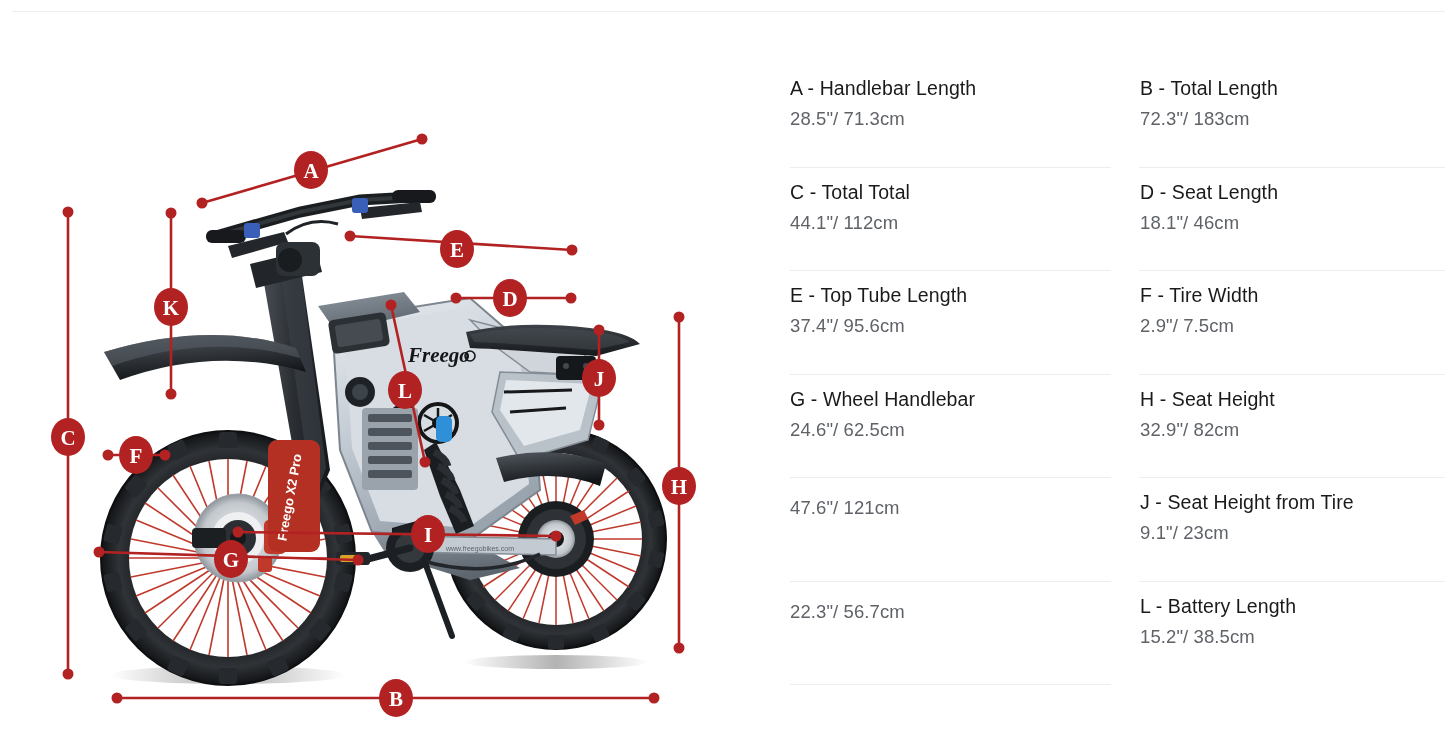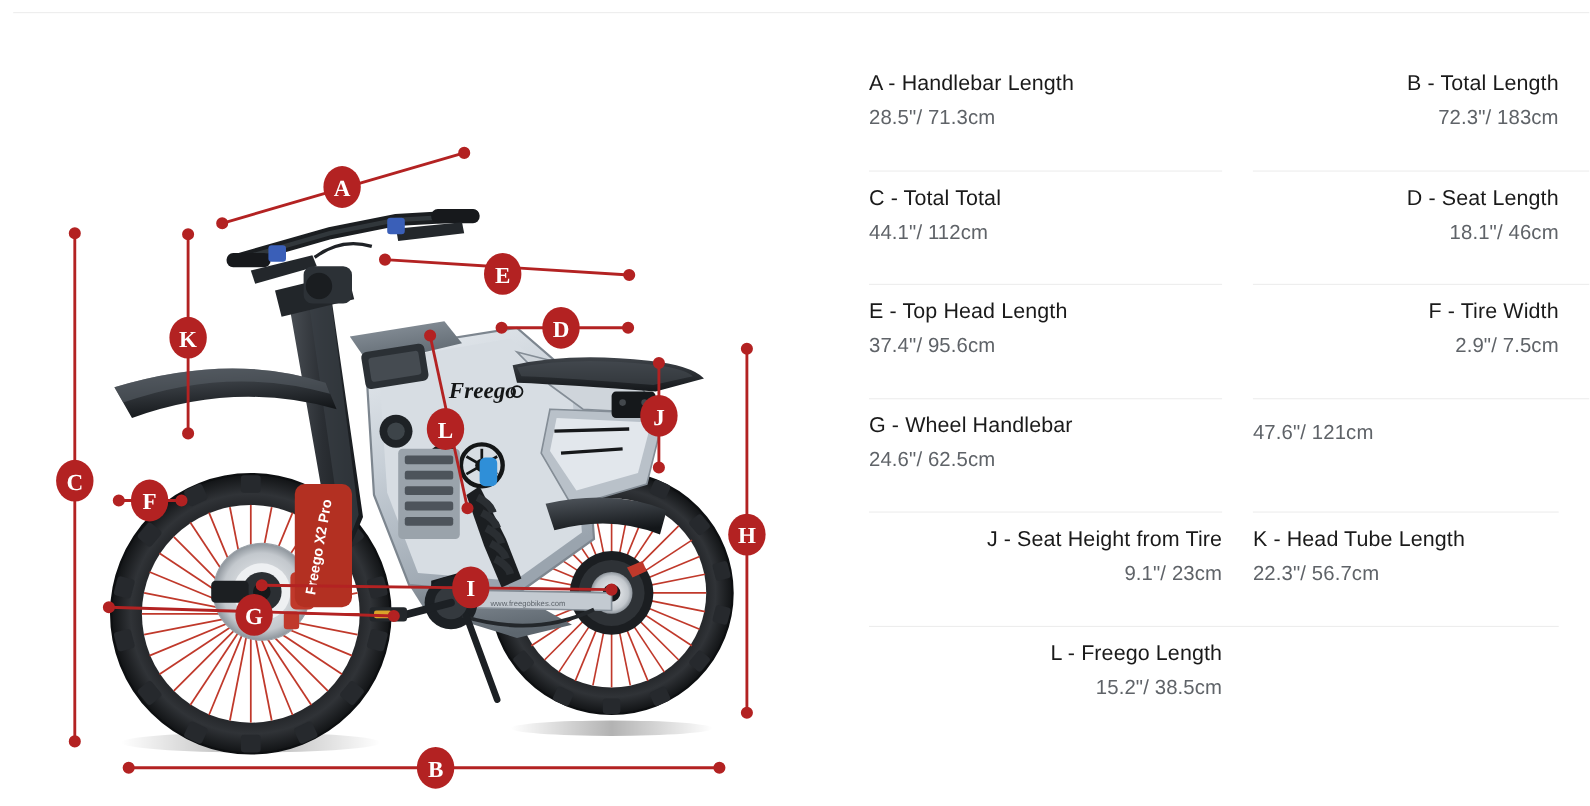--- a/index.html
+++ b/index.html
@@ -18,34 +18,34 @@
 
   
   .diagram {
     position: absolute; left: 0; top: 20px;
     width: 760px; height: 713px;
   }
   .diagram svg { display: block; }
 
   
   .specs {
-    position: absolute; left: 790px; top: 52px;
+    position: absolute; left: 790px; top: 64px;
     width: 655px;
   }
   .spec-grid {
     display: grid;
     grid-template-columns: 349px 306px;
     column-gap: 0px;
   }
   .spec-cell {
     position: relative;
     padding: 12px 28px 24px 0;
     min-height: 103.5px;
   }
-  .spec-cell.col-right { padding-left: 1px; text-align: right; }
+  .spec-cell.col-right { padding-left: 1px; }
   .spec-cell::after {
     content: "";
     position: absolute;
     left: 0; right: 28px; bottom: 0;
     height: 1px; background: #ededed;
   }
   .spec-cell.col-right::after { left: 0; right: 0; }
   .spec-cell.no-rule::after { display: none; }
 
   .spec-label {
@@ -506,46 +506,49 @@
       <div class="spec-cell col-left">
         <div class="spec-label">C - Total Total</div>
         <div class="spec-value">44.1"/ 112cm</div>
       </div>
       <div class="spec-cell col-right">
         <div class="spec-label">D - Seat Length</div>
         <div class="spec-value">18.1"/ 46cm</div>
       </div>
 
       <div class="spec-cell col-left">
-        <div class="spec-label">E - Top Head Length</div>
+        <div class="spec-label">E - Top Tube Length</div>
         <div class="spec-value">37.4"/ 95.6cm</div>
       </div>
       <div class="spec-cell col-right">
         <div class="spec-label">F - Tire Width</div>
         <div class="spec-value">2.9"/ 7.5cm</div>
       </div>
 
       <div class="spec-cell col-left">
         <div class="spec-label">G - Wheel Handlebar</div>
         <div class="spec-value">24.6"/ 62.5cm</div>
       </div>
+      <div class="spec-cell col-right">
+        <div class="spec-label">H - Seat Height</div>
+        <div class="spec-value">32.9"/ 82cm</div>
+      </div>
 
       <div class="spec-cell col-left">
         <div class="spec-value">47.6"/ 121cm</div>
       </div>
       <div class="spec-cell col-right">
         <div class="spec-label">J - Seat Height from Tire</div>
         <div class="spec-value">9.1"/ 23cm</div>
       </div>
 
       <div class="spec-cell col-left">
-        <div class="spec-label">K - Head Tube Length</div>
         <div class="spec-value">22.3"/ 56.7cm</div>
       </div>
       <div class="spec-cell col-right no-rule">
-        <div class="spec-label">L - Freego Length</div>
+        <div class="spec-label">L - Battery Length</div>
         <div class="spec-value">15.2"/ 38.5cm</div>
       </div>
 
     </div>
   </div>
 
 </div>
 
 </body></html>

